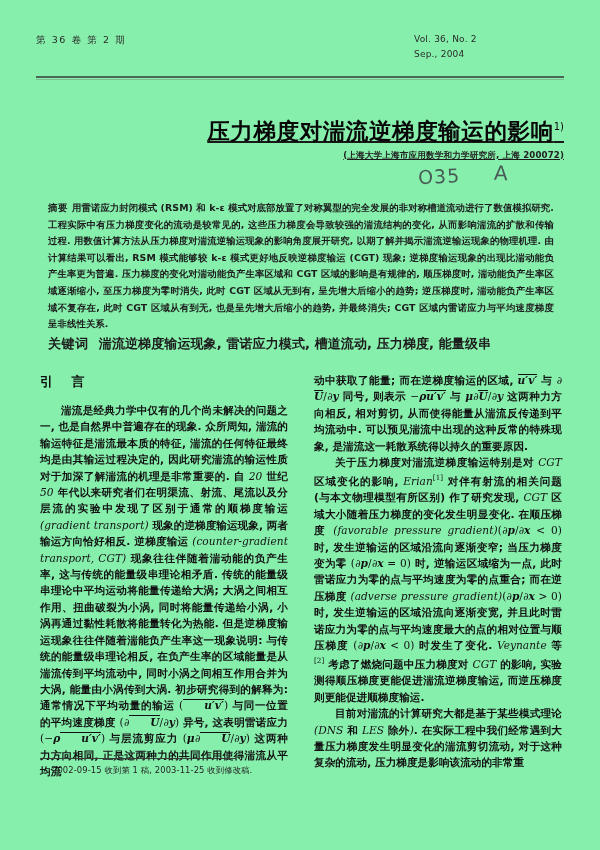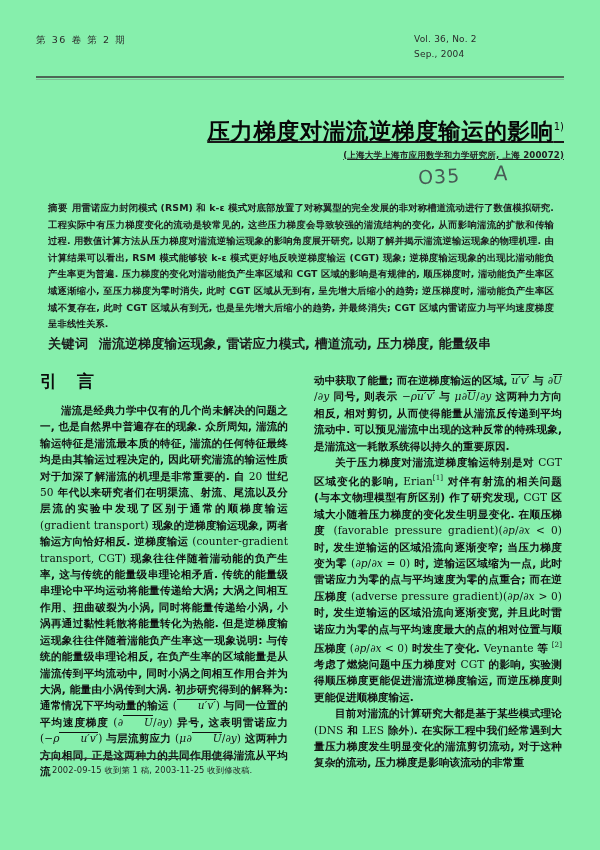--- a/index.html
+++ b/index.html
@@ -208,59 +208,59 @@
   }
   .col {
     position: absolute;
     top: 0;
     width: 248px;
   }
   .col-left { left: 0; }
   .col-right { left: 274px; }
 
   .sec-head {
-    font-size: 17px;
+    font-size: 13px;
     font-weight: bold;
     letter-spacing: 7px;
     color: #0c0c0c;
     line-height: 19px;
     margin-bottom: 11px;
   }
   .para {
     font-size: 10.6px;
     line-height: 16.4px;
     text-align: justify;
     color: #111;
     text-indent: 21px;
     letter-spacing: 0.05px;
     font-weight: bold;
     margin: 0;
   }
   .para.cont { text-indent: 0; }
   .para + .para { margin-top: 0; }
 
-  .mi { font-family: "DejaVu Serif", serif; font-style: italic; font-weight: normal; }
+  .mi { font-family: "DejaVu Serif", serif; font-style: italic; font-weight: bold; }
   .mr { font-family: "DejaVu Serif", serif; font-style: normal; font-weight: normal; }
   .ovl {
     position: relative;
     font-family: "DejaVu Serif", serif;
     font-style: italic;
     font-weight: normal;
     border-top: 0.8px solid #111;
     padding-top: 0.3px;
     display: inline-block;
     line-height: 1;
   }
   sup.ref {
     font-size: 7.2px;
     vertical-align: super;
     font-weight: normal;
     font-family: "DejaVu Serif", serif;
   }
-  .lat { font-family: "DejaVu Serif", serif; font-weight: normal; }
+  .lat { font-family: "DejaVu Serif", serif; font-weight: normal; font-style: italic; }
 
   
   .footnote-rule {
     position: absolute;
     left: 40px;
     top: 758px;
     width: 196px;
     border-top: 0.9px solid #3a3a3a;
   }
   .footnote {

